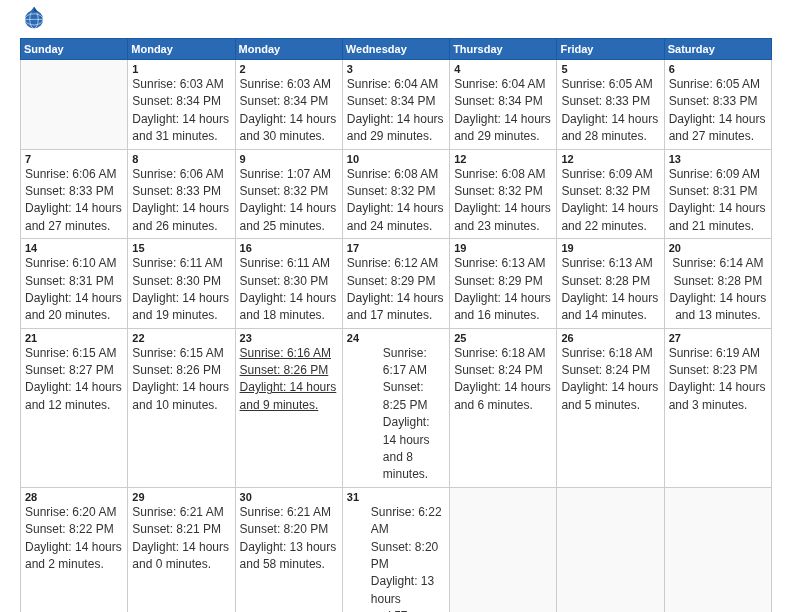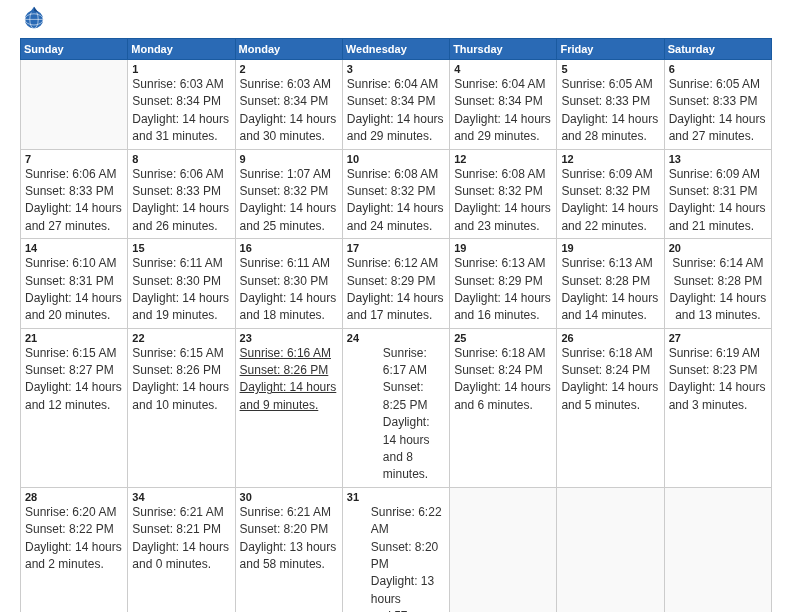--- a/index.html
+++ b/index.html
@@ -333,21 +333,21 @@
         </tr>
         <tr>
           <td>
             <span class="day-num">28</span>
             <div class="day-info" style="white-space: pre-line;">Sunrise: 6:20 AM
 Sunset: 8:22 PM
 Daylight: 14 hours
 and 2 minutes.</div>
           </td>
           <td>
-            <span class="day-num">34</span>
+            <span class="day-num">29</span>
             <div class="day-info" style="white-space: pre-line;">Sunrise: 6:21 AM
 Sunset: 8:21 PM
 Daylight: 14 hours
 and 0 minutes.</div>
           </td>
           <td>
             <span class="day-num">30</span>
             <div class="day-info" style="white-space: pre-line;">Sunrise: 6:21 AM
 Sunset: 8:20 PM
 Daylight: 13 hours

